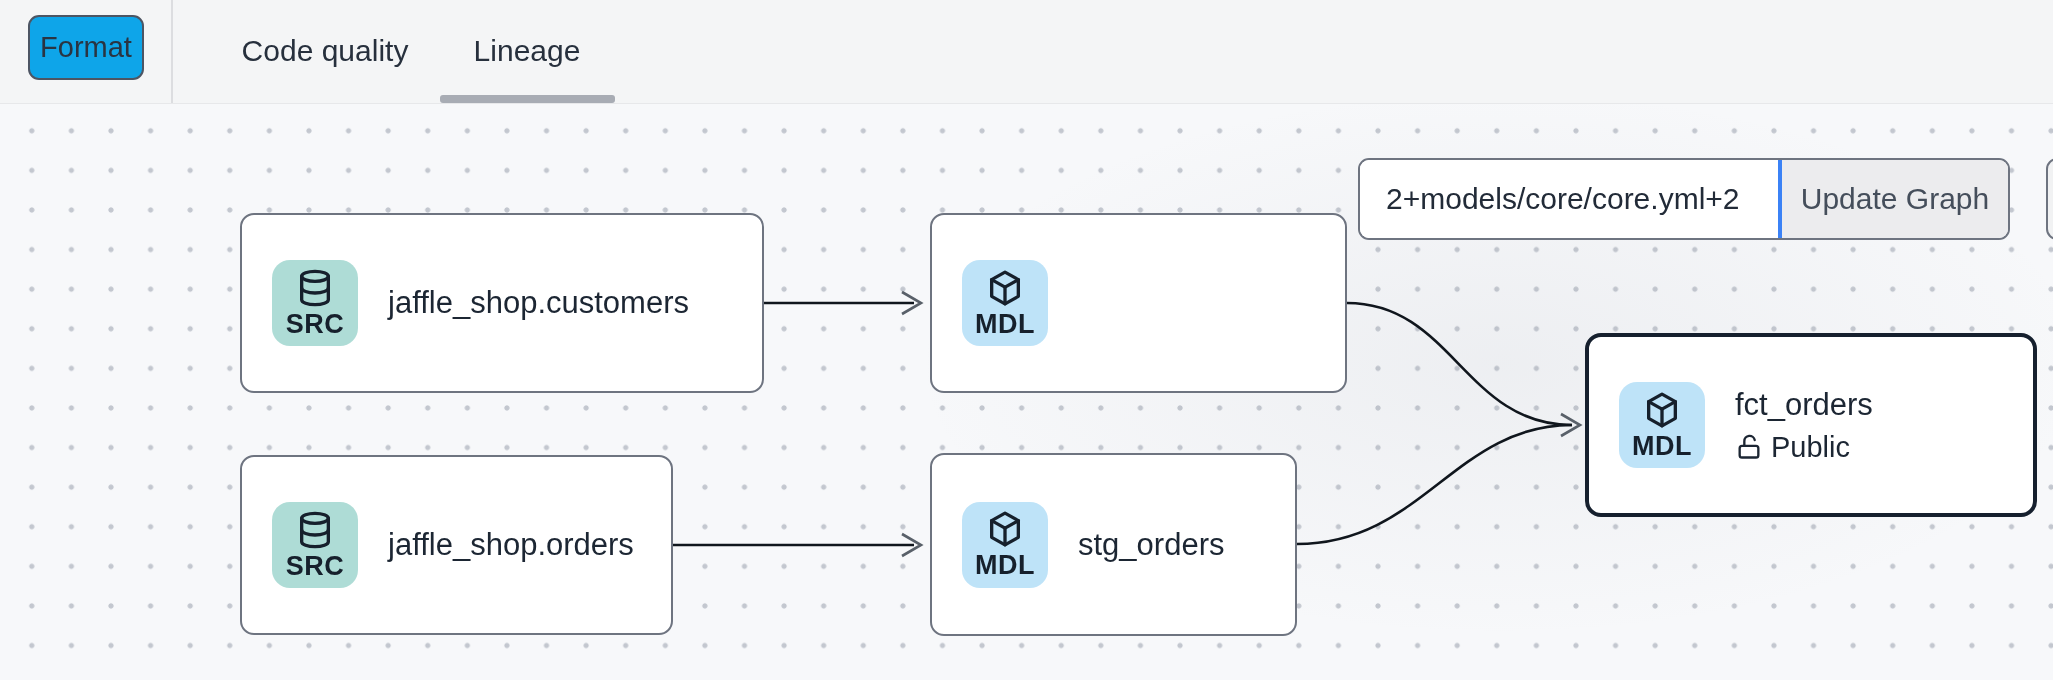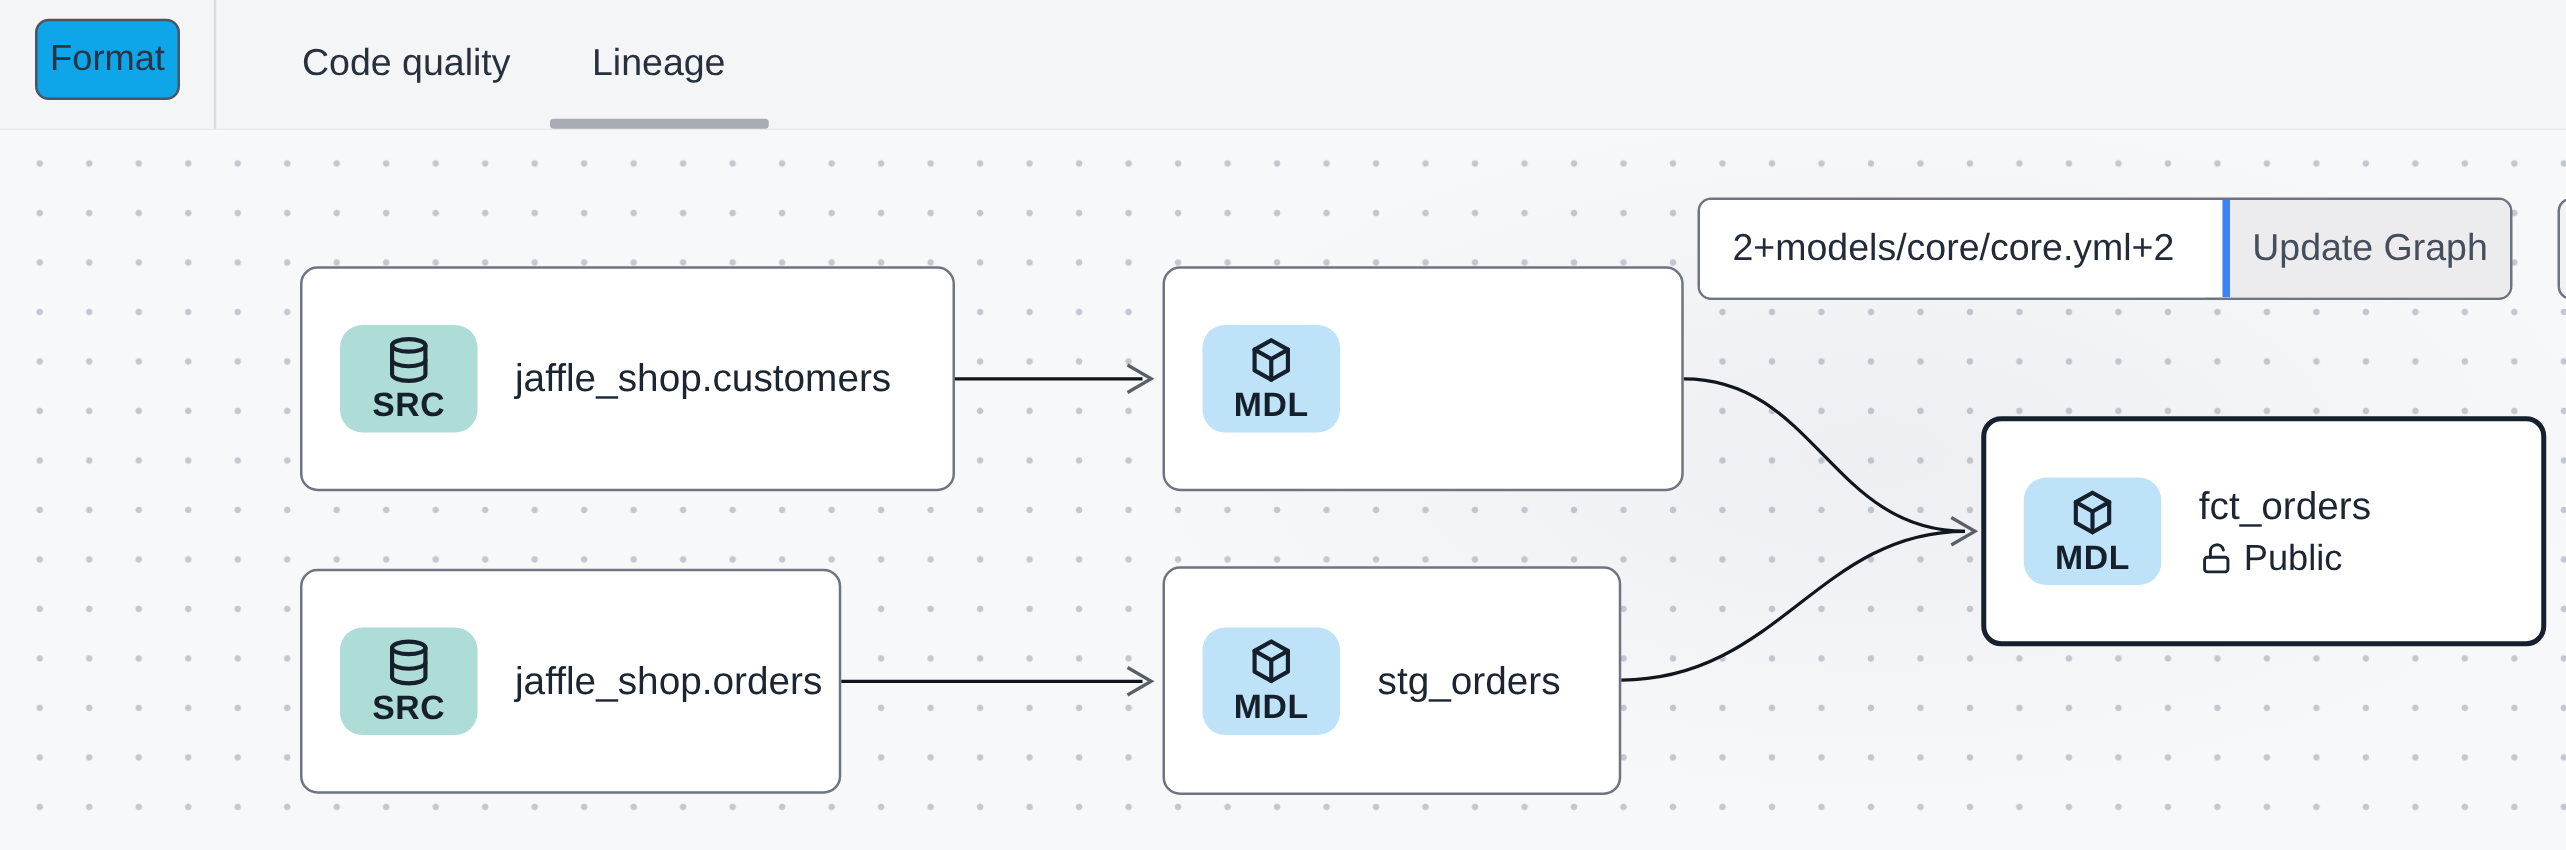--- a/index.html
+++ b/index.html
@@ -63,21 +63,21 @@
     cursor: pointer;
   }
   .node.selected { border: 4px solid #16202e; border-radius: 16px; z-index: 3; }
   .node-src-customers { left: 240px; top: 110px;  width: 524px; height: 180px; }
   .node-stg-customers { left: 930px; top: 110px;  width: 417px; height: 180px; }
   .node-src-orders    { left: 240px; top: 352px;  width: 433px; height: 180px; }
   .node-stg-orders    { left: 930px; top: 350px;  width: 367px; height: 183px; }
   .node-fct-orders    { left: 1585px; top: 230px; width: 452px; height: 184px; }
 
   .badge {
-    width: 110px; height: 86px; border-radius: 18px; flex: 0 0 auto;
+    width: 86px; height: 86px; border-radius: 18px; flex: 0 0 auto;
     display: flex; flex-direction: column; align-items: center; justify-content: center;
   }
   .badge.src { background: #aedcd6; }
   .badge.mdl { background: #bee3f8; }
   .badge svg { display: block; }
   .badge-label {
     font-size: 27px; font-weight: 600; color: #16202c;
     line-height: 1.05; margin-top: 2px; letter-spacing: 0.5px;
   }
   .node-title { font-size: 31px; color: #1c2633; white-space: nowrap; }
@@ -91,21 +91,21 @@
     display: flex; box-sizing: border-box;
     border: 2px solid #6e7480; border-radius: 11px; overflow: hidden;
     background: #ffffff; z-index: 4; gap: 14px;
   }
   .selector-input {
     flex: 1 1 auto; border: none; outline: none; background: #ffffff;
     font-family: "Liberation Sans", sans-serif;
     font-size: 30px; color: #222b38; padding: 0 10px 0 26px; min-width: 0;
   }
   .update-graph-btn {
-    flex: 0 0 230px; border: none; border-left: 6px solid #3b82f6;
+    flex: 0 0 230px; border: none; border-left: 4px solid #3b82f6;
     background: #ececee; cursor: pointer;
     font-family: "Liberation Sans", sans-serif;
     font-size: 30px; color: #454e5b;
     display: flex; align-items: center; justify-content: center; white-space: nowrap;
   }
   .partial-right-btn {
     position: absolute; left: 2046px; top: 55px; width: 60px; height: 82px;
     box-sizing: border-box; border: 2px solid #6e7480; border-radius: 11px;
     background: #f1f2f3; z-index: 4; cursor: pointer;
   }

